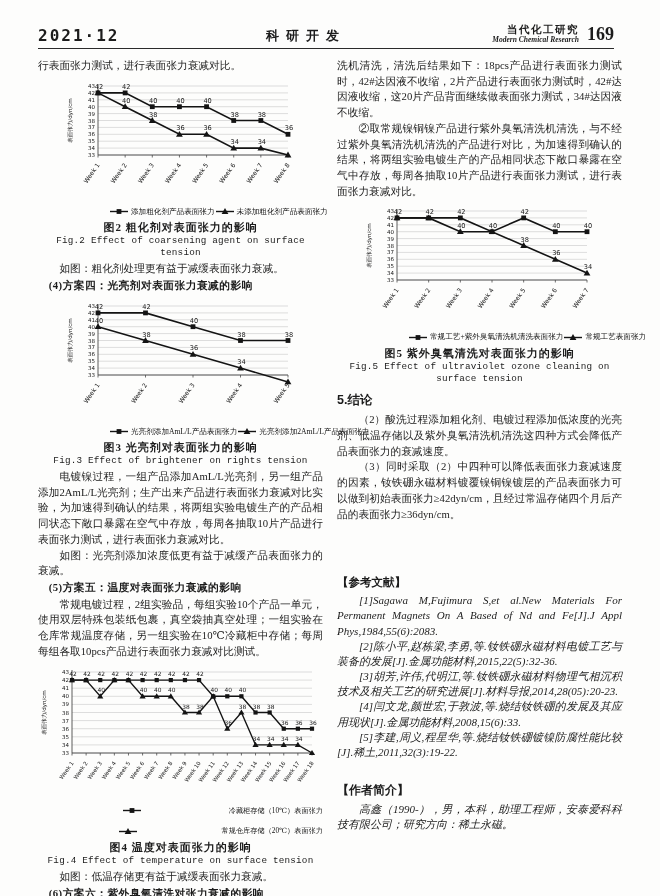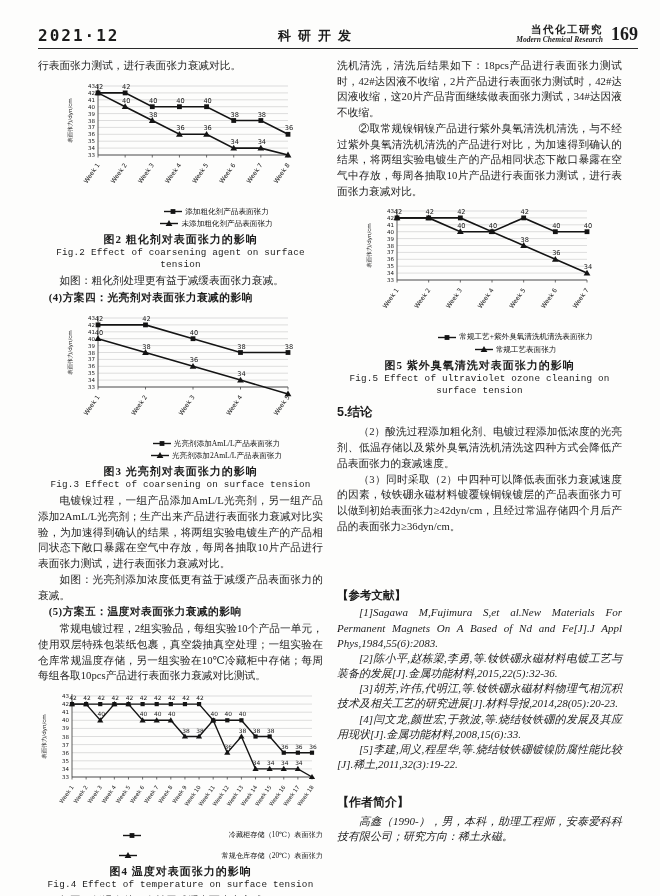--- a/index.html
+++ b/index.html
@@ -1,17 +1,17 @@
 <!DOCTYPE html>
 <html><head>
 <meta charset="utf-8">
 <style>
   html,body{margin:0;padding:0;background:#d8d8d8;}
   .page{width:660px;height:896px;background:#fdfdfc;position:relative;margin:0 auto;
-        box-sizing:border-box;padding:24px 22px 0 38px;
+        box-sizing:border-box;padding:24px 46px 0 38px;
         font-family:"Liberation Serif","DejaVu Serif",serif;color:#1c1c1c;overflow:hidden;}
   
   .header{display:flex;align-items:flex-end;border-bottom:1.6px solid #2a2a2a;padding-bottom:3px;}
   .header-issue{font-size:16px;font-weight:bold;letter-spacing:2px;font-family:"DejaVu Sans Mono",monospace;}
   .header-section{flex:1;text-align:center;font-size:13px;font-weight:bold;letter-spacing:7px;}
   .header-right{text-align:right;line-height:1.15;margin-right:8px;}
   .journal-cn{font-size:10.5px;font-weight:bold;letter-spacing:1.5px;}
   .journal-en{font-size:7.5px;font-style:italic;font-weight:bold;}
   .page-num{font-size:18px;font-weight:bold;}
   
@@ -22,21 +22,21 @@
   .noindent{text-indent:0;}
   .plan-heading{font-weight:bold;text-indent:1em;letter-spacing:0.5px;margin:1px 0;}
   .sec-heading{font-family:"Liberation Sans","DejaVu Sans",sans-serif;font-weight:bold;font-size:12.5px;margin:6px 0 3px 0;text-align:left;}
   .ref-heading{font-weight:bold;font-size:11.5px;margin-top:52px;margin-bottom:2px;}
   .author-heading{font-weight:bold;font-size:12px;margin-top:22px;margin-bottom:2px;}
   .ref,.bio{font-size:11px;line-height:1.38;font-style:italic;}
   
   .figure{text-align:center;margin:3px 0 2px 0;}
   .chart svg{display:block;margin:0 auto;}
   .legend{display:flex;margin-top:1px;font-family:"Liberation Serif","DejaVu Serif",serif;}
-  .legend.stack{flex-direction:column;align-items:center;margin-left:72px;gap:1px;}
+  .legend.stack{flex-direction:row;align-items:flex-end;margin-left:72px;gap:1px;}
   .legend.row{flex-direction:column;justify-content:center;gap:10px;}
   .legend .entry{display:flex;align-items:center;gap:3px;font-size:7.6px;color:#111;white-space:nowrap;}
   .legend.row .entry{font-size:7.2px;}
   .fig-caption-cn{font-size:11px;font-weight:bold;margin-top:2px;letter-spacing:1px;}
   .fig-caption-en{font-size:9.3px;font-family:"Liberation Mono","DejaVu Sans Mono",monospace;line-height:1.3;letter-spacing:0.2px;}
   
   .footer{position:absolute;left:38px;right:38px;bottom:46px;display:flex;justify-content:space-between;
           color:#a8a8a6;font-size:9.6px;font-style:normal;}
 </style>
 </head>
@@ -231,21 +231,21 @@
               <div class="entry">
                 <svg width="18" height="9">
                   <line x1="0" y1="4.5" x2="18" y2="4.5" stroke="#141414" stroke-width="1.4"></line>
                   <path d="M9,1.1 L12.4,6.9 L5.6,6.9 Z" fill="#141414"></path>
                 </svg>
                 <span>光亮剂添加2AmL/L产品表面张力</span>
               </div>
             </div>
           </div>
         <div class="fig-caption-cn">图3 光亮剂对表面张力的影响</div>
-        <div class="fig-caption-en">Fig.3 Effect of coarsening on surface tension</div>
+        <div class="fig-caption-en">Fig.3 Effect of brightener on rights tension</div>
       </div>
 
       <p class="indent">电镀镍过程，一组产品添加AmL/L光亮剂，另一组产品添加2AmL/L光亮剂；生产出来产品进行表面张力衰减对比实验，为加速得到确认的结果，将两组实验电镀生产的产品相同状态下敞口暴露在空气中存放，每周各抽取10片产品进行表面张力测试，进行表面张力衰减对比。</p>
       <p class="indent">如图：光亮剂添加浓度低更有益于减缓产品表面张力的衰减。</p>
       <p class="plan-heading">(5)方案五：温度对表面张力衰减的影响</p>
       <p class="indent">常规电镀过程，2组实验品，每组实验10个产品一单元，使用双层特殊包装纸包裹，真空袋抽真空处理；一组实验在仓库常规温度存储，另一组实验在10℃冷藏柜中存储；每周每组各取10pcs产品进行表面张力衰减对比测试。</p>
 
       <div class="figure">
         <div class="chart">
             <svg width="284" height="142">

